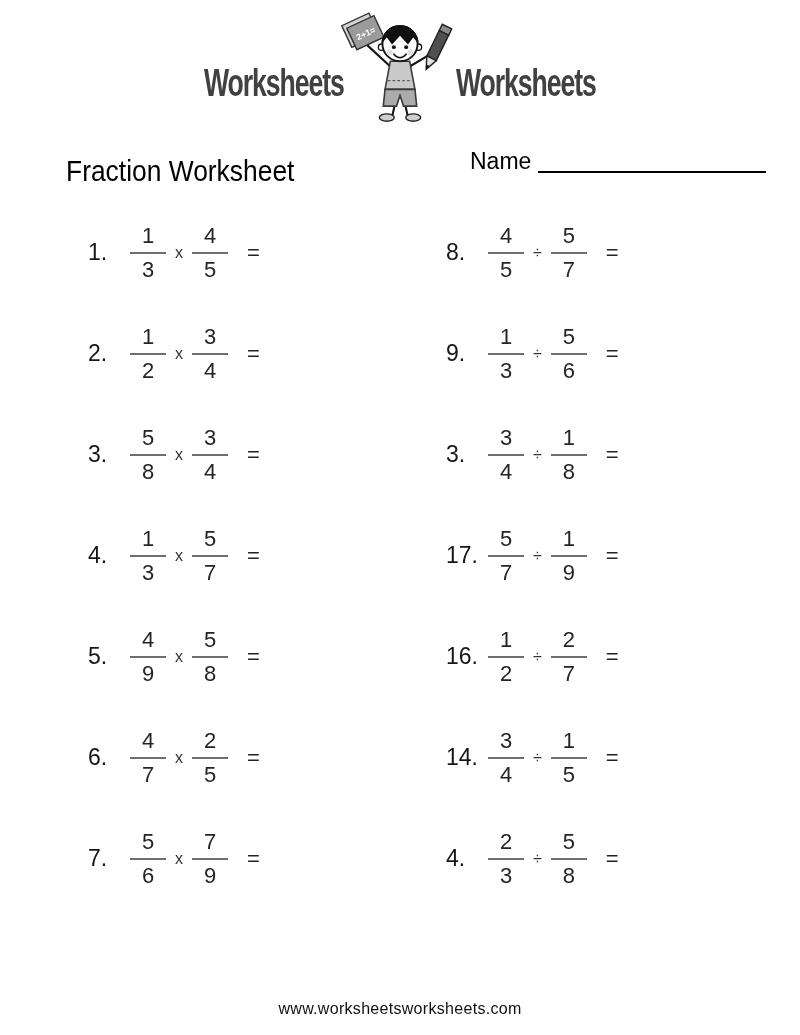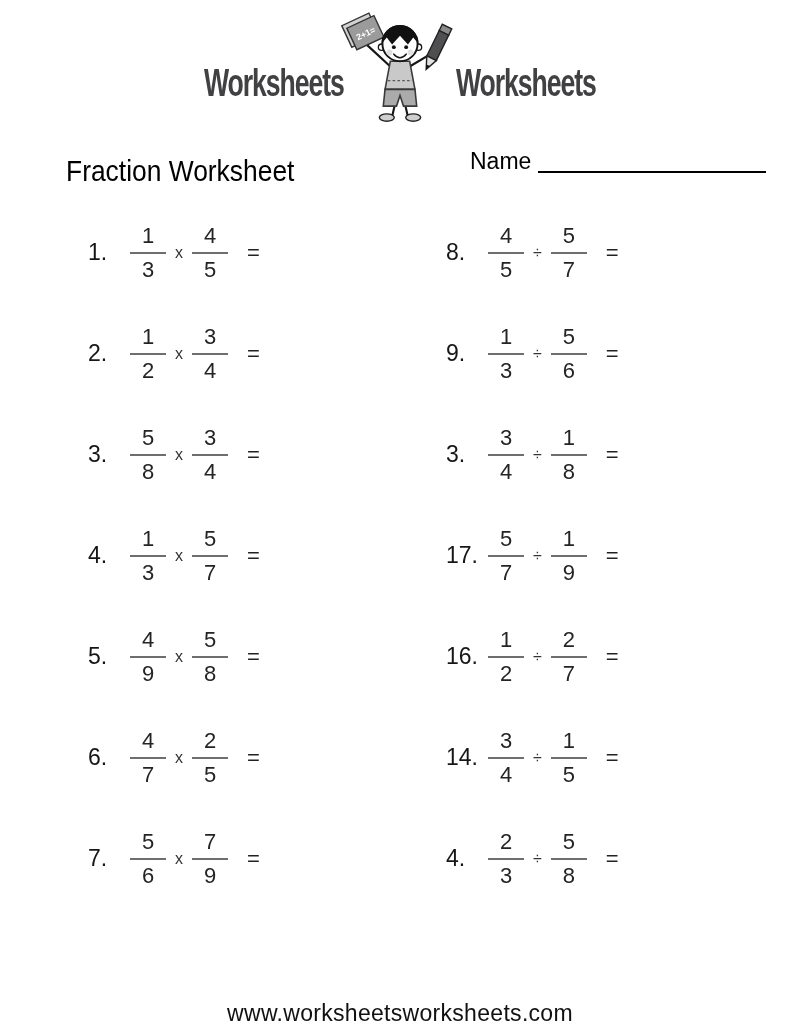--- a/index.html
+++ b/index.html
@@ -87,21 +87,21 @@
   .fnum { padding-bottom: 5px; }
   .fden { padding-top: 5px; }
   .fbar { align-self: stretch; height: 2px; background: var(--fraction-bar); }
   .op { font-size: 16px; margin: 0 9px; color: #333; }
   .eq { font-size: 22px; margin-left: 19px; color: #222; }
   
   .footer {
     position: absolute;
     left: 0; right: 0; top: 1000px;
     text-align: center;
-    font-size: 23px;
+    font-size: 16px;
     letter-spacing: 0.3px;
     color: #111;
   }
 </style>
 </head>
 <body>
 
 <div class="page">
 
   <div class="logo">

